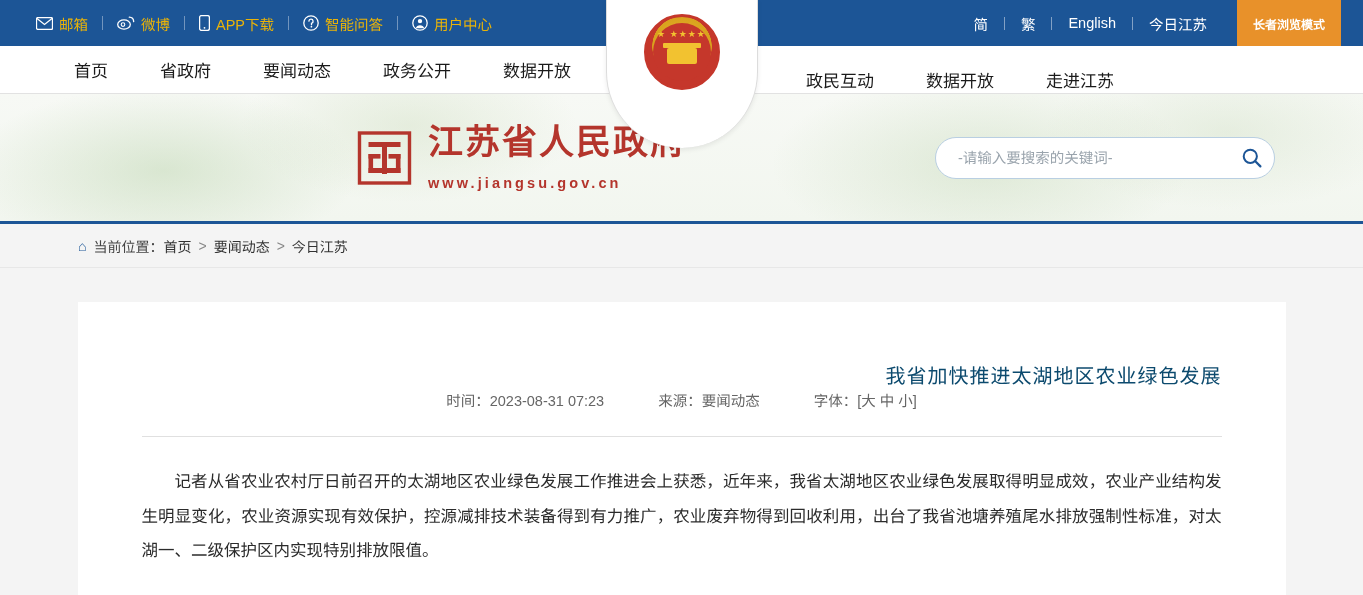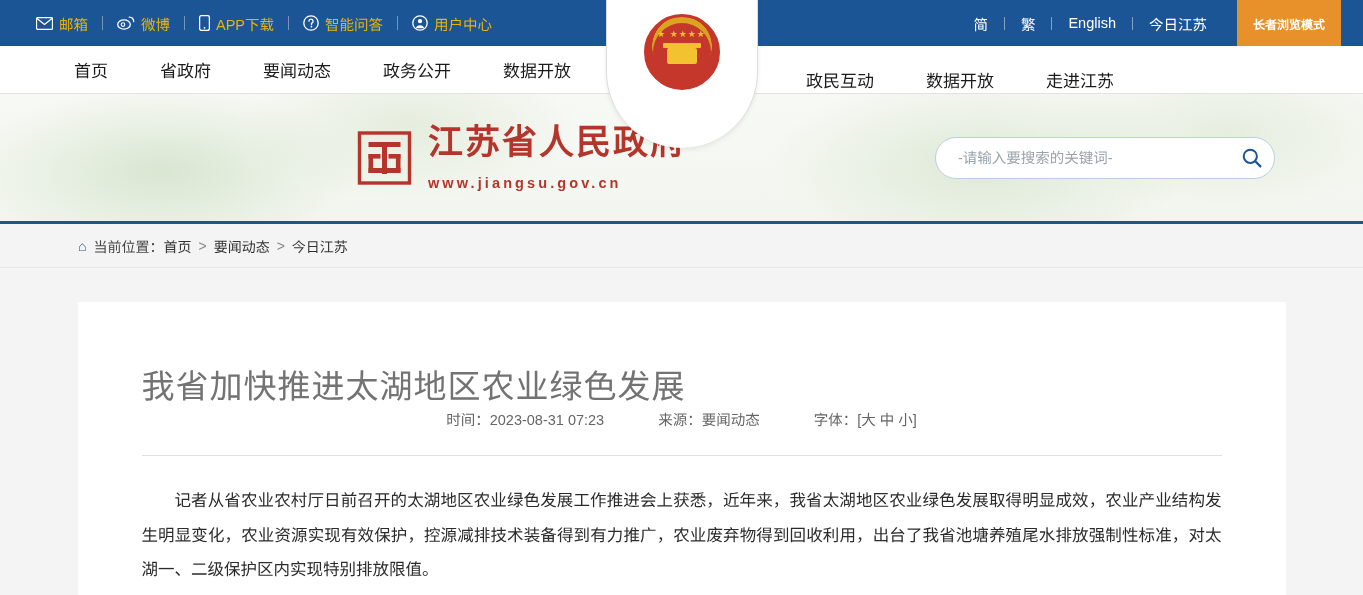--- a/index.html
+++ b/index.html
@@ -254,23 +254,23 @@
     padding-top: 34px;
   }
   .article {
     width: 1208px;
     margin: 0 auto;
     background: #ffffff;
     min-height: 340px;
     padding: 44px 64px 0 64px;
   }
   .art-title {
-    text-align: left;
-    font-size: 33px;
-    color: #737373;
+    text-align: right;
+    font-size: 20px;
+    color: #0c4a6e;
     font-weight: normal;
     font-family: "DejaVu Sans", "Liberation Sans", sans-serif;
     letter-spacing: 1px;
     margin: 14px 0 0 0;
   }
   .art-meta {
     display: flex;
     justify-content: center;
     align-items: center;
     gap: 54px;

